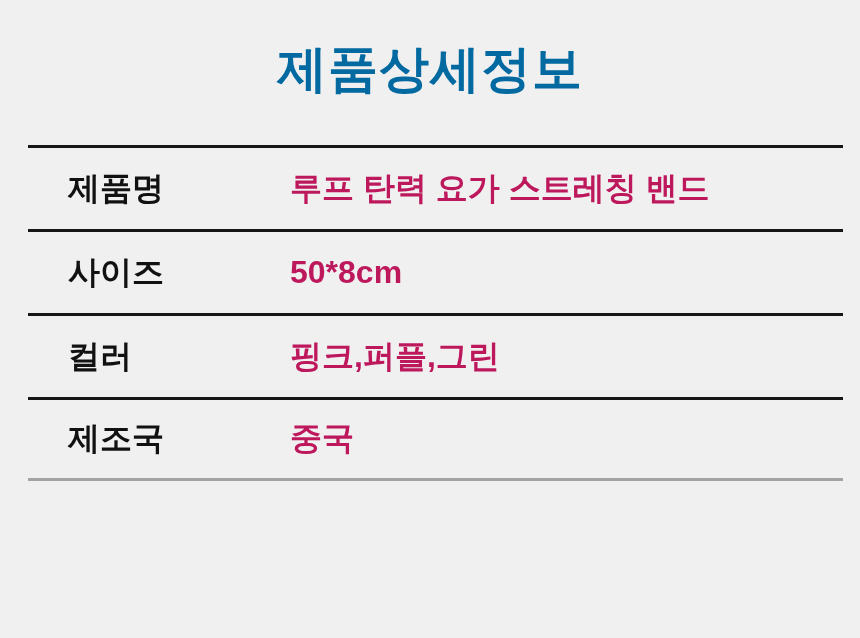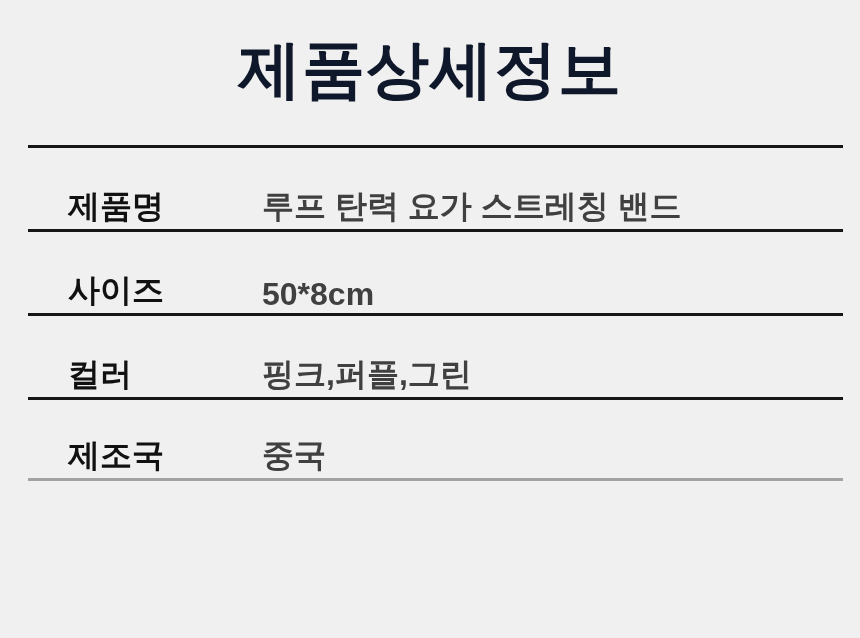--- a/index.html
+++ b/index.html
@@ -15,35 +15,35 @@
 
   .page {
     width: 860px;
     height: 638px;
     position: relative;
   }
 
   .title {
     margin-top: 42px;
     text-align: center;
-    font-size: 63px;
+    font-size: 50px;
     line-height: 54px;
     font-weight: 600;
     letter-spacing: 1px;
-    color: #0f172a;
+    color: #0369a1;
   }
 
   .spec-table {
     margin: 49px 0 0 28px;
     width: 815px;
   }
 
   .spec-row {
     display: flex;
-    align-items: flex-end;
+    align-items: center;
     height: 84px;
     border-top: 3px solid #161616;
   }
 
   .spec-row:last-child {
     border-bottom: 3px solid #a3a3a3;
   }
 
   .spec-label {
     margin-left: 40px;
@@ -51,25 +51,25 @@
     font-size: 32px;
     font-weight: 600;
     text-align: justify;
     text-align-last: justify;
     -moz-text-align-last: justify;
     white-space: nowrap;
     color: #111111;
   }
 
   .spec-value {
-    margin-left: 52px;
+    margin-left: 80px;
     font-size: 32px;
     font-weight: 600;
     white-space: nowrap;
-    color: #404040;
+    color: #be185d;
   }
 </style>
 </head>
 <body>
 
 <div class="page">
 
   <h1 class="title">제품상세정보</h1>
 
   <div class="spec-table">

